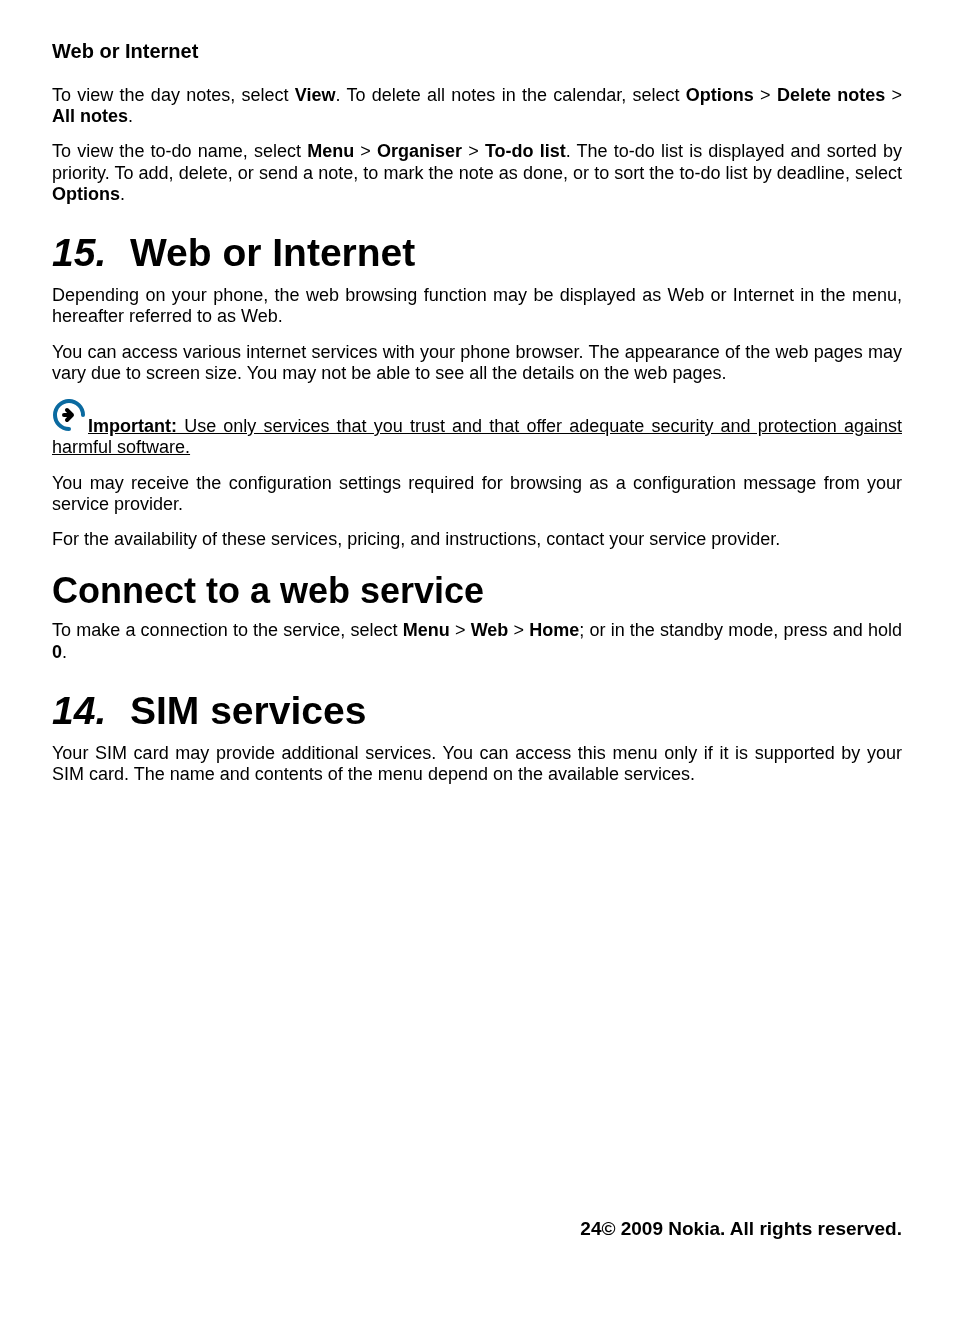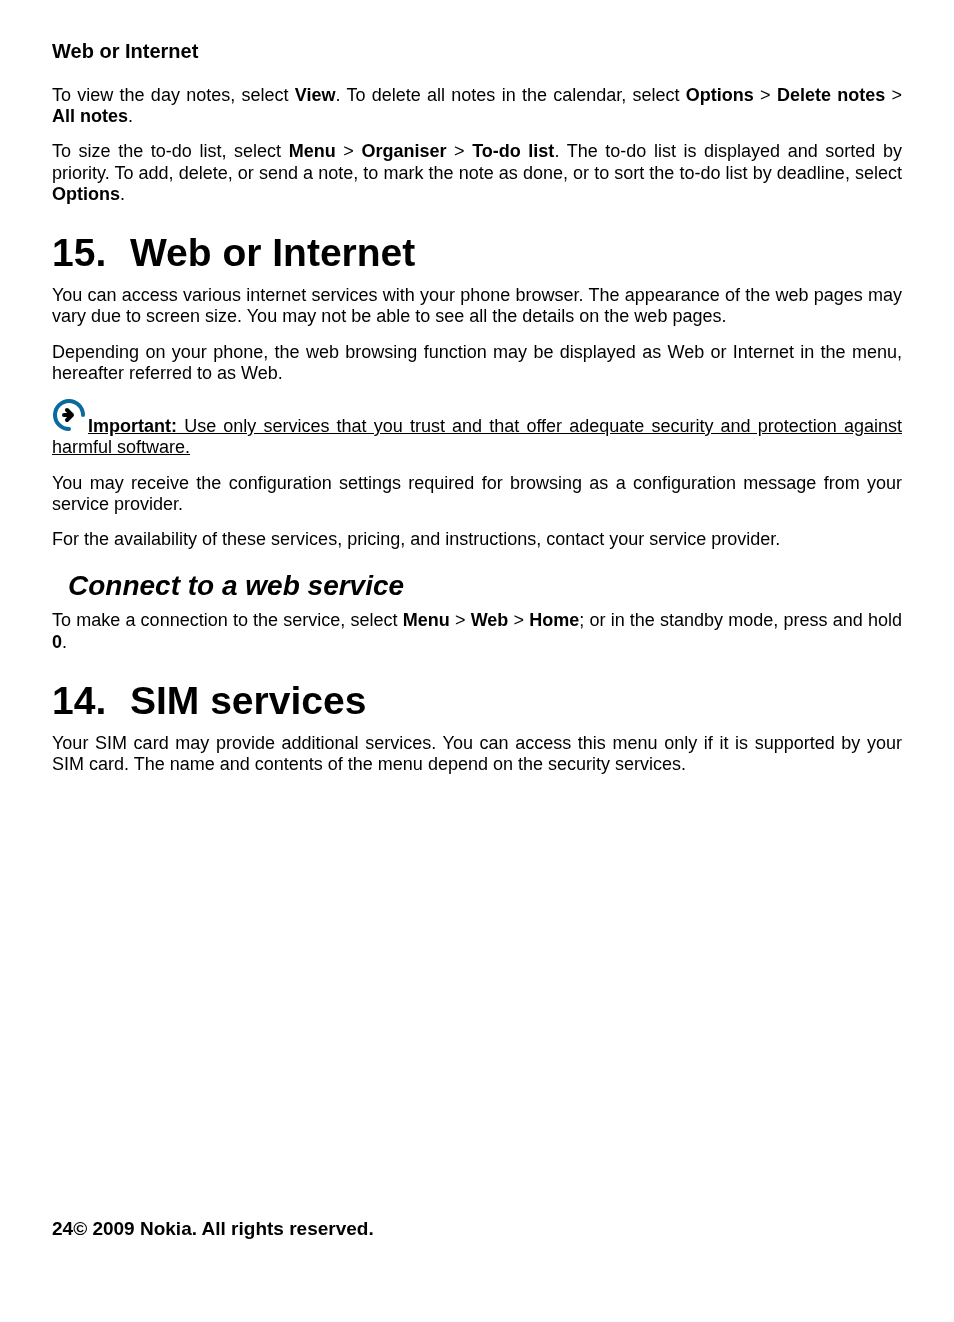--- a/index.html
+++ b/index.html
@@ -32,67 +32,67 @@
   }
   .b { font-weight: 700; }
   h1.section {
     font-size: 39px;
     font-weight: 700;
     margin: 26px 0 10px 0;
   }
   .section-num {
     display: inline-block;
     min-width: 78px;
+    font-style: italic;
   }
   h2.subsection {
-    font-size: 28px;
+    font-size: 36px;
     font-weight: 700;
-    margin: 20px 0 8px 16px;
-    font-style: italic;
+    margin: 20px 0 8px 0;
   }
   .important-block {
     margin: 8px 0 14px 0;
   }
   .important-icon {
     display: inline-block;
     vertical-align: bottom;
     margin-right: 2px;
   }
   .footer {
     position: absolute;
     left: 52px;
     right: 52px;
     bottom: 56px;
     display: flex;
-    justify-content: flex-start;
+    justify-content: flex-end;
     font-weight: 700;
     font-size: 19px;
   }
 </style>
 </head>
 <body>
 
 <div class="page">
 
   <div class="running-header">Web or Internet</div>
 
   <p class="body">
     <span>To view the day notes, select </span><span class="b">View</span><span>. To delete all notes in the calendar, select </span><span class="b">Options</span><span> &gt; </span><span class="b">Delete notes</span><span> &gt; </span><span class="b">All notes</span><span>.</span>
   </p>
 
   <p class="body">
-    <span>To size the to-do list, select </span><span class="b">Menu</span><span> &gt; </span><span class="b">Organiser</span><span> &gt; </span><span class="b">To-do list</span><span>. The to-do list is displayed and sorted by priority. To add, delete, or send a note, to mark the note as done, or to sort the to-do list by deadline, select </span><span class="b">Options</span><span>.</span>
+    <span>To view the to-do name, select </span><span class="b">Menu</span><span> &gt; </span><span class="b">Organiser</span><span> &gt; </span><span class="b">To-do list</span><span>. The to-do list is displayed and sorted by priority. To add, delete, or send a note, to mark the note as done, or to sort the to-do list by deadline, select </span><span class="b">Options</span><span>.</span>
   </p>
 
   <h1 class="section">
     <span class="section-num">15.</span><span>Web or Internet</span>
   </h1>
 
+  <p class="body">Depending on your phone, the web browsing function may be displayed as Web or Internet in the menu, hereafter referred to as Web.</p>
   <p class="body">You can access various internet services with your phone browser. The appearance of the web pages may vary due to screen size. You may not be able to see all the details on the web pages.</p>
-  <p class="body">Depending on your phone, the web browsing function may be displayed as Web or Internet in the menu, hereafter referred to as Web.</p>
 
   <div class="important-block">
     <p class="body" style="margin-bottom:14px;text-decoration:underline;">
       <span class="important-icon">
         <svg width="34" height="34" viewBox="0 0 34 34">
           <path d="M17 3 A14 14 0 1 0 17 31" fill="none" stroke="#0a6aa0" stroke-width="4" stroke-linecap="round"></path>
           <path d="M17 3 A14 14 0 0 1 31 17" fill="none" stroke="#0a6aa0" stroke-width="4" stroke-linecap="round"></path>
           <path d="M12 17 L20 17 M20 17 L15 12 M20 17 L15 22" fill="none" stroke="#000" stroke-width="4" stroke-linecap="round" stroke-linejoin="round"></path>
         </svg>
       </span><span class="b">Important:</span><span>  Use only services that you trust and that offer adequate security and protection against harmful software.</span>
@@ -106,20 +106,20 @@
 
   <p class="body">
     <span>To make a connection to the service, select </span><span class="b">Menu</span><span> &gt; </span><span class="b">Web</span><span> &gt; </span><span class="b">Home</span><span>; or in the standby mode, press and hold </span><span class="b">0</span><span>.</span>
   </p>
 
 
   <h1 class="section">
     <span class="section-num">14.</span><span>SIM services</span>
   </h1>
 
-  <p class="body">Your SIM card may provide additional services. You can access this menu only if it is supported by your SIM card. The name and contents of the menu depend on the security services.</p>
+  <p class="body">Your SIM card may provide additional services. You can access this menu only if it is supported by your SIM card. The name and contents of the menu depend on the available services.</p>
 
   <div class="footer">
     <span>24</span>
     <span>© 2009 Nokia. All rights reserved.</span>
   </div>
 
 </div>
 
 </body></html>

